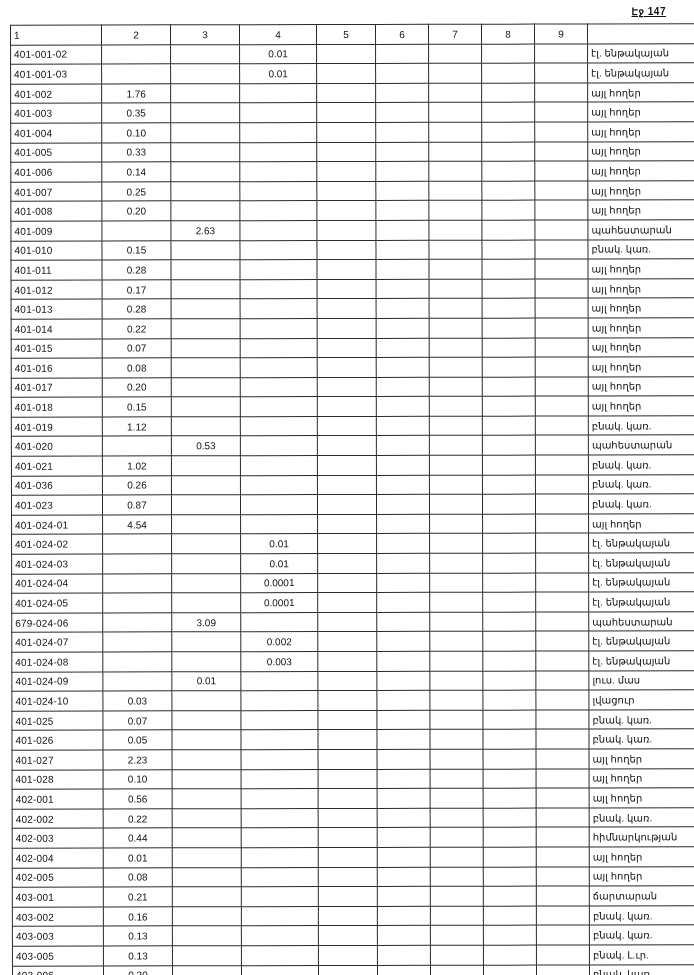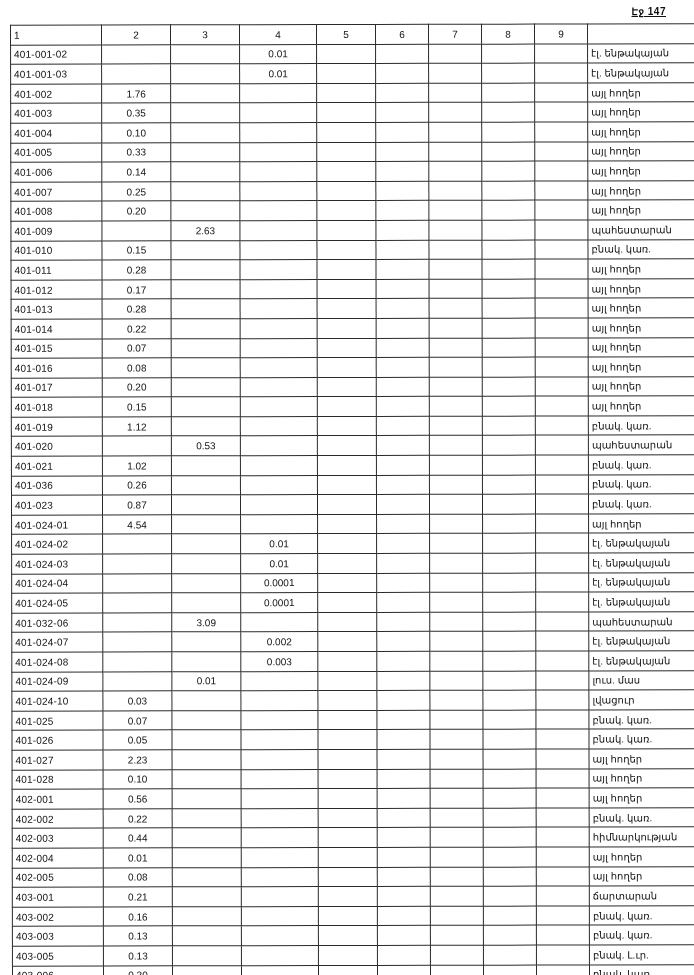--- a/index.html
+++ b/index.html
@@ -445,21 +445,21 @@
             <td class="c-n3"></td>
             <td class="c-n4">0.0001</td>
             <td class="c-n5"></td>
             <td class="c-n6"></td>
             <td class="c-n7"></td>
             <td class="c-n8"></td>
             <td class="c-n9"></td>
             <td class="c-note">էլ. ենթակայան</td>
           </tr>
           <tr>
-            <td class="c-code">401-032-06</td>
+            <td class="c-code">679-024-06</td>
             <td class="c-n2"></td>
             <td class="c-n3">3.09</td>
             <td class="c-n4"></td>
             <td class="c-n5"></td>
             <td class="c-n6"></td>
             <td class="c-n7"></td>
             <td class="c-n8"></td>
             <td class="c-n9"></td>
             <td class="c-note">պահեստարան</td>
           </tr>

